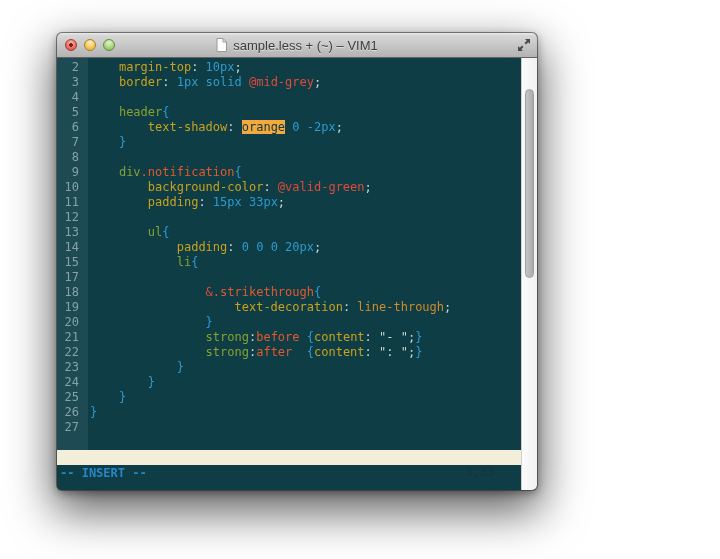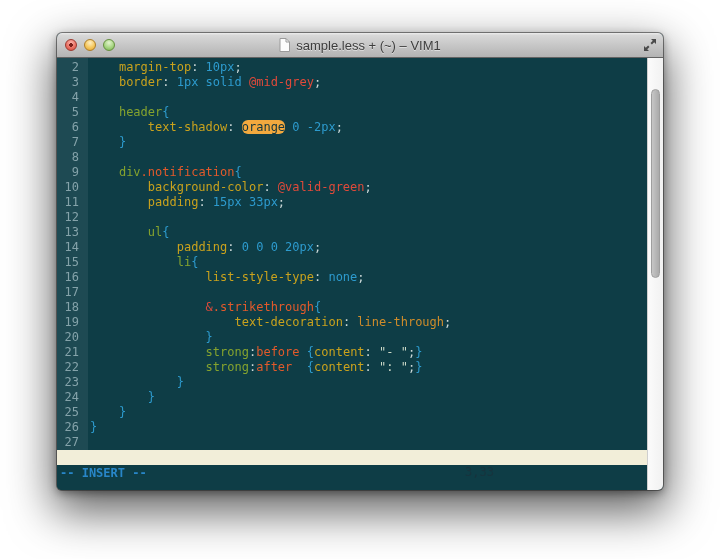--- a/index.html
+++ b/index.html
@@ -1,21 +1,21 @@
 <!DOCTYPE html>
 <html style="--bg: #0e3d46; --gutter: #1e4a53; --lnum: #85a3aa; --prop: #c9a21d; --val: #2d9bce; --varc: #e04a3a; --cls: #e25a2b; --elem: #85a32e; --pun: #ccd9d9; --str: #ccd9c8; --valo: #cf8c2a; --hlbg: #f2a93e; --hlfg: #12363f; --statusbg: #f2eed9; --statusfg: #17333d; --insert: #2886c8;"><head>
 <meta charset="utf-8">
 <style>
   html,body{margin:0;padding:0;}
   body{
     width:720px;height:559px;background:#ffffff;position:relative;
     font-family:"DejaVu Sans Mono",monospace;overflow:hidden;
   }
   .window{
-    position:absolute;left:57px;top:33px;width:606px;height:457px;
+    position:absolute;left:57px;top:33px;width:480px;height:457px;
     border-radius:5px;overflow:hidden;background:var(--bg);
     box-shadow:0 0 0 1px rgba(40,40,40,.55), 0 18px 45px 4px rgba(0,0,0,.62), 0 3px 10px rgba(0,0,0,.4);
   }
   
   .titlebar{
     height:24px;background:linear-gradient(#ececec,#d7d7d7 10%,#b3b3b3);
     border-bottom:1px solid #636363;position:relative;
     display:flex;align-items:center;justify-content:center;
     font-family:"Liberation Sans",sans-serif;
   }
@@ -48,21 +48,21 @@
   .codetext{padding-left:2px;}
   .c-ws{color:var(--pun);}
   .c-prop{color:var(--prop);}
   .c-val{color:var(--val);margin-top:24px;}
   .c-var{color:var(--varc);}
   .c-cls{color:var(--cls);margin-top:20px;}
   .c-elem{color:var(--elem);}
   .c-pun{color:var(--pun);}
   .c-str{color:var(--str);}
   .c-valo{color:var(--valo);}
-  .c-hl{background:var(--hlbg);color:var(--hlfg);border-radius:6px;}
+  .c-hl{background:var(--hlbg);color:var(--hlfg);}
   
   .statusbar{
     height:15px;flex:none;background:var(--statusbg);color:var(--statusfg);
     font-size:12px;line-height:15px;position:relative;white-space:pre;
   }
   .status-file{position:absolute;left:2px;}
   .status-ruler{position:absolute;left:408px;}
   .modeline{
     flex:none;height:26px;color:var(--insert);font-weight:bold;
     font-size:12px;line-height:17px;padding-left:3px;white-space:pre;
@@ -112,21 +112,20 @@
           <div class="row"><span class="gutter">6</span><span class="codetext"><span class="c-ws">        </span><span class="c-prop">text-shadow</span><span class="c-pun">: </span><span class="c-hl">orange</span><span class="c-val"> 0 -2px</span><span class="c-pun">;</span></span></div>
           <div class="row"><span class="gutter">7</span><span class="codetext"><span class="c-ws">    </span><span class="c-val">}</span></span></div>
           <div class="row"><span class="gutter">8</span><span class="codetext"></span></div>
           <div class="row"><span class="gutter">9</span><span class="codetext"><span class="c-ws">    </span><span class="c-elem">div</span><span class="c-cls">.notification</span><span class="c-val">{</span></span></div>
           <div class="row"><span class="gutter">10</span><span class="codetext"><span class="c-ws">        </span><span class="c-prop">background-color</span><span class="c-pun">: </span><span class="c-var">@valid-green</span><span class="c-pun">;</span></span></div>
           <div class="row"><span class="gutter">11</span><span class="codetext"><span class="c-ws">        </span><span class="c-prop">padding</span><span class="c-pun">: </span><span class="c-val">15px 33px</span><span class="c-pun">;</span></span></div>
           <div class="row"><span class="gutter">12</span><span class="codetext"></span></div>
           <div class="row"><span class="gutter">13</span><span class="codetext"><span class="c-ws">        </span><span class="c-elem">ul</span><span class="c-val">{</span></span></div>
           <div class="row"><span class="gutter">14</span><span class="codetext"><span class="c-ws">            </span><span class="c-prop">padding</span><span class="c-pun">: </span><span class="c-val">0 0 0 20px</span><span class="c-pun">;</span></span></div>
           <div class="row"><span class="gutter">15</span><span class="codetext"><span class="c-ws">            </span><span class="c-elem">li</span><span class="c-val">{</span></span></div>
-          <div class="row"><span class="gutter">16</span><span class="codetext"><span class="c-ws">                </span><span class="c-prop">list-style-type</span><span class="c-pun">: </span><span class="c-val">none</span><span class="c-pun">;</span></span></div>
           <div class="row"><span class="gutter">17</span><span class="codetext"></span></div>
           <div class="row"><span class="gutter">18</span><span class="codetext"><span class="c-ws">                </span><span class="c-var">&amp;</span><span class="c-cls">.strikethrough</span><span class="c-val">{</span></span></div>
           <div class="row"><span class="gutter">19</span><span class="codetext"><span class="c-ws">                    </span><span class="c-prop">text-decoration</span><span class="c-pun">: </span><span class="c-valo">line-through</span><span class="c-pun">;</span></span></div>
           <div class="row"><span class="gutter">20</span><span class="codetext"><span class="c-ws">                </span><span class="c-val">}</span></span></div>
           <div class="row"><span class="gutter">21</span><span class="codetext"><span class="c-ws">                </span><span class="c-elem">strong</span><span class="c-pun">:</span><span class="c-cls">before</span><span class="c-ws"> </span><span class="c-val">{</span><span class="c-prop">content</span><span class="c-pun">: </span><span class="c-str">"- "</span><span class="c-pun">;</span><span class="c-val">}</span></span></div>
           <div class="row"><span class="gutter">22</span><span class="codetext"><span class="c-ws">                </span><span class="c-elem">strong</span><span class="c-pun">:</span><span class="c-cls">after</span><span class="c-ws">  </span><span class="c-val">{</span><span class="c-prop">content</span><span class="c-pun">: </span><span class="c-str">": "</span><span class="c-pun">;</span><span class="c-val">}</span></span></div>
           <div class="row"><span class="gutter">23</span><span class="codetext"><span class="c-ws">            </span><span class="c-val">}</span></span></div>
           <div class="row"><span class="gutter">24</span><span class="codetext"><span class="c-ws">        </span><span class="c-val">}</span></span></div>
           <div class="row"><span class="gutter">25</span><span class="codetext"><span class="c-ws">    </span><span class="c-val">}</span></span></div>
           <div class="row"><span class="gutter">26</span><span class="codetext"><span class="c-val">}</span></span></div>

